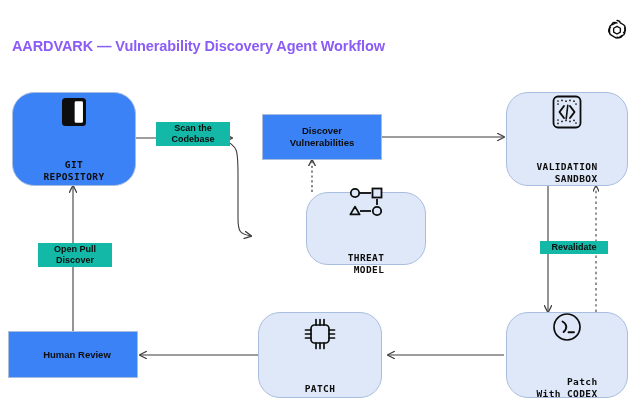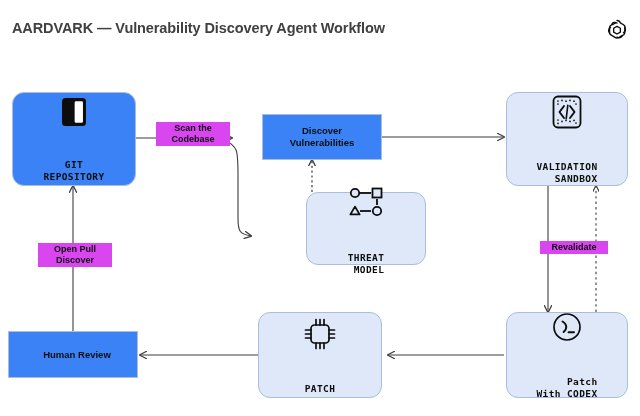--- a/index.html
+++ b/index.html
@@ -17,25 +17,25 @@
   }
   #canvas {
     position: absolute;
     left: 0; top: 0;
     width: 640px;
     height: 416px;
   }
   #title {
     position: absolute;
     left: 12px;
-    top: 20px;
+    top: 38px;
     font-size: 14.5px;
     font-weight: bold;
     letter-spacing: -0.1px;
-    color: #404040;
+    color: #8b5cf6;
     white-space: nowrap;
   }
   #logo {
     position: absolute;
     right: 10px;
     top: 17px;
     width: 26px;
     height: 26px;
   }
 
@@ -44,21 +44,21 @@
     position: absolute;
     box-sizing: border-box;
     display: flex;
     flex-direction: column;
     align-items: center;
     justify-content: center;
     border: 1.2px solid #a9bede;
     text-align: center;
   }
   .node.round {
-    border-radius: 12px;
+    border-radius: 22px;
     gap: 24px;
   }
   .node.fill-blue {
     background: #dfe8f8;
     text-align: right;
   }
   .node.fill-white {
     background: #3b82f6;
   }
   .node-label {
@@ -85,21 +85,21 @@
 
   
   .edge-label {
     position: absolute;
     font-size: 9px;
     font-weight: bold;
     line-height: 11px;
     color: #0d0d0d;
     text-align: center;
     white-space: pre-line;
-    background: #d946ef;
+    background: #14b8a6;
     padding: 1px 2px;
   }
 </style>
 </head>
 <body>
 
 <svg id="canvas" viewBox="0 0 640 416" xmlns="http://www.w3.org/2000/svg">
   <defs>
     <marker id="arrow" viewBox="0 0 10 10" refX="9" refY="5" markerWidth="7" markerHeight="7" orient="auto-start-reverse">
       <path d="M 0 0 L 10 5 L 0 10" fill="none" stroke="#3d3d3d" stroke-width="1.6"></path>

